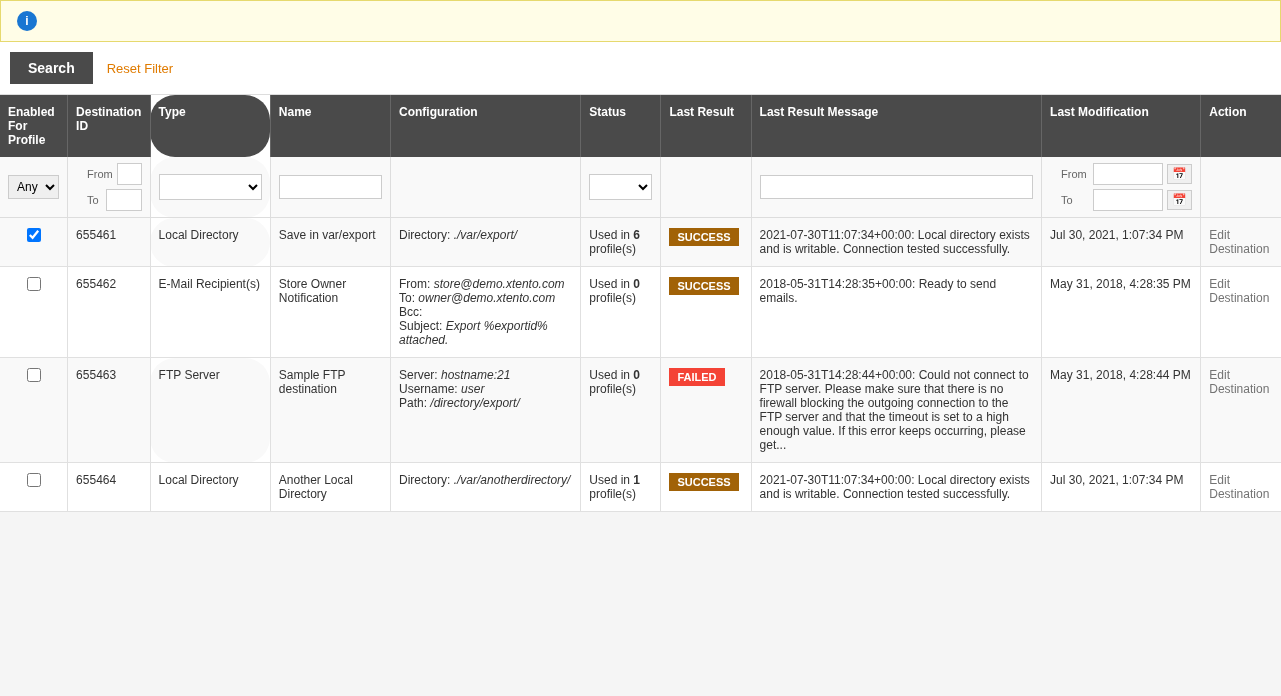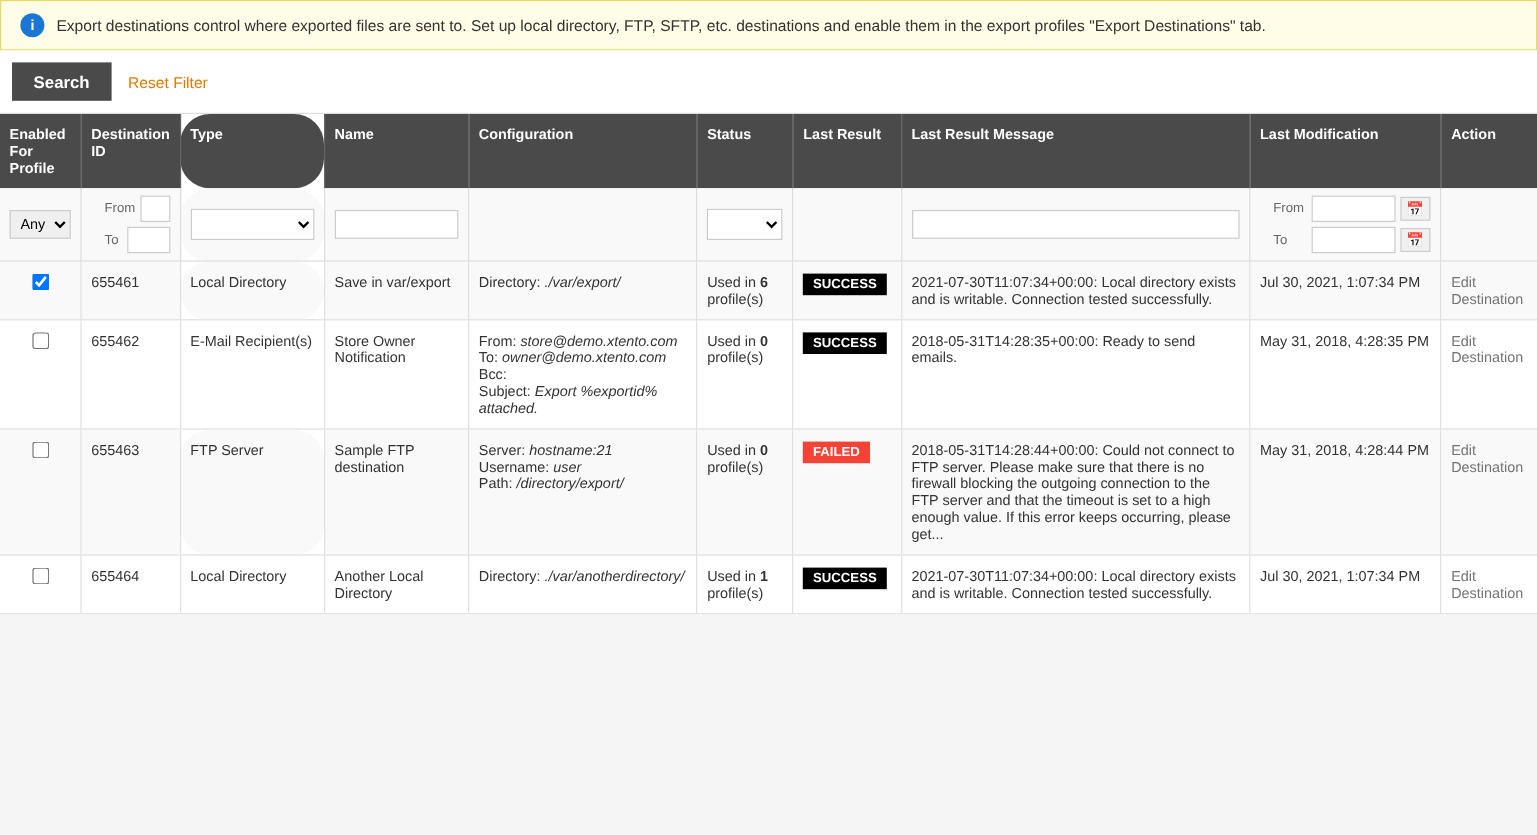--- a/index.html
+++ b/index.html
@@ -167,21 +167,21 @@
     .from-to-label { font-size: 11px; color: #666; white-space: nowrap; width: 28px; }
     .cal-btn {
       border: 1px solid #ccc;
       background: #f0f0f0;
       padding: 2px 4px;
       cursor: pointer;
       font-size: 12px;
     }
 
     .badge-success {
-      background: #000000;
+      background: #a16207;
       color: white;
       padding: 3px 8px;
       font-weight: bold;
       font-size: 11px;
       display: inline-block;
     }
     .badge-failed {
       background: #f44336;
       color: white;
       padding: 3px 8px;
@@ -208,21 +208,20 @@
     .col-lastresult { width: 90px; }
     .col-message { width: 290px; }
     .col-lastmod { width: 130px; }
     .col-action { width: 80px; }
   </style>
 </head>
 <body>
 
 <div class="info-banner">
   <div class="info-icon">i</div>
-  <span>Export destinations control where exported files are sent to. Set up local directory, FTP, SFTP, etc. destinations and enable them in the export profiles "Export Destinations" tab.</span>
 </div>
 
 <div class="toolbar">
   <button class="btn-search">Search</button>
   <a class="btn-reset">Reset Filter</a>
 </div>
 
 <table>
   <thead>
     <tr>

